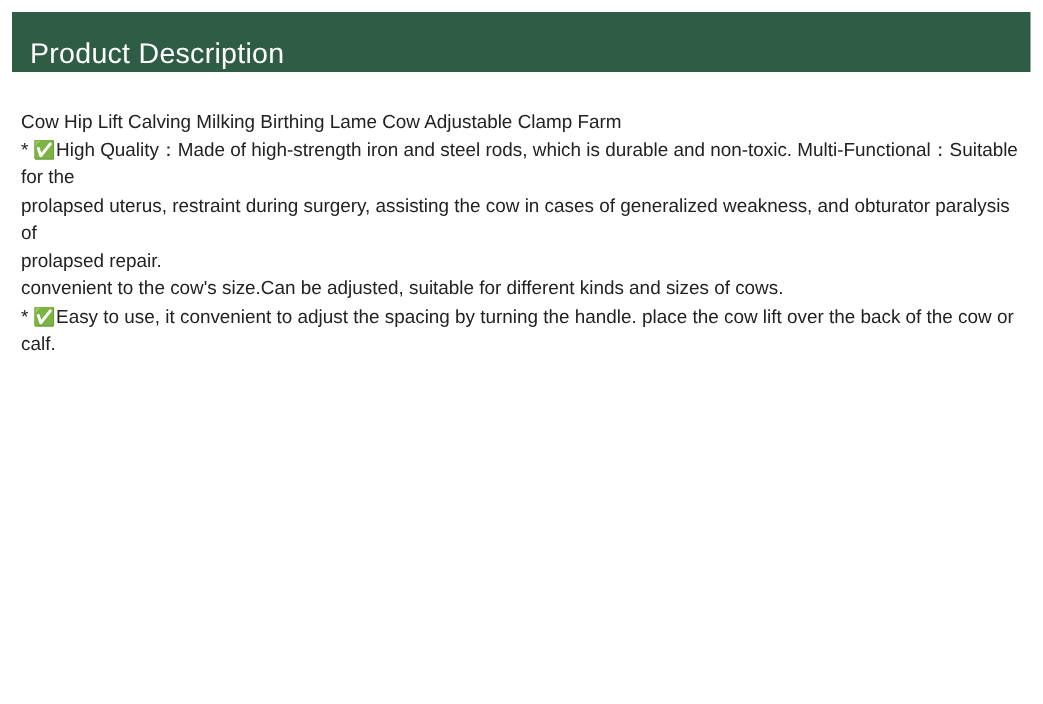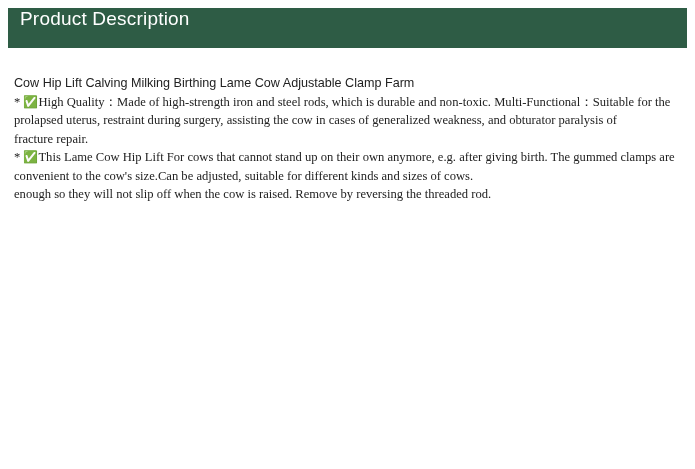--- a/index.html
+++ b/index.html
@@ -18,68 +18,65 @@
     width: 695px;
     height: 469px;
     position: relative;
     box-sizing: border-box;
   }
   .header-bar {
     background: #2e5c45;
     height: 40px;
     margin: 8px 8px 0 8px;
     display: flex;
-    align-items: flex-start;
+    align-items: flex-end;
     padding-left: 12px;
     box-sizing: border-box;
   }
   .header-title {
     color: #ffffff;
     font-size: 19px;
     line-height: 22px;
     font-family: "Liberation Sans", sans-serif;
     letter-spacing: 0.2px;
   }
   .content {
-    padding: 14px 14px 0 14px;
+    padding: 24px 14px 0 14px;
     box-sizing: border-box;
-    margin-top: 12px;
   }
   .desc-line {
     font-size: 12.6px;
     line-height: 18.5px;
     color: #222222;
     white-space: pre-wrap;
     word-wrap: break-word;
   }
   .check {
     color: #21a34a;
     font-size: 12px;
   }
   .bullet-line {
     font-size: 12.6px;
     line-height: 18.5px;
     color: #222222;
-    font-family: Liberation Serif, serif;
   }
 </style>
 </head>
 <body>
 
 <div class="page">
 
   <div class="header-bar">
     <div class="header-title">Product Description</div>
   </div>
 
   <div class="content">
     <div class="desc-line">Cow Hip Lift Calving Milking Birthing Lame Cow Adjustable Clamp Farm</div>
     <div id="bullet-list">
         <div class="bullet-line"><span>* </span><span class="check">✅</span><span>High Quality：Made of high-strength iron and steel rods, which is durable and non-toxic. Multi-Functional：Suitable for the</span></div>
         <div class="bullet-line"><span>prolapsed uterus, restraint during surgery, assisting the cow in cases of generalized weakness, and obturator paralysis of</span></div>
-        <div class="bullet-line"><span>fracture repair.</span></div>
-        <div class="bullet-line"><span>* </span><span class="check">✅</span><span>This Lame Cow Hip Lift For cows that cannot stand up on their own anymore, e.g. after giving birth. The gummed clamps are</span></div>
+        <div class="bullet-line"><span>prolapsed repair.</span></div>
         <div class="bullet-line"><span>convenient to the cow's size.Can be adjusted, suitable for different kinds and sizes of cows.</span></div>
-        <div class="bullet-line"><span>enough so they will not slip off when the cow is raised. Remove by reversing the threaded rod.</span></div>
+        <div class="bullet-line"><span>* </span><span class="check">✅</span><span>Easy to use, it convenient to adjust the spacing by turning the handle. place the cow lift over the back of the cow or calf.</span></div>
       </div>
   </div>
 
 </div>
 
 </body></html>

